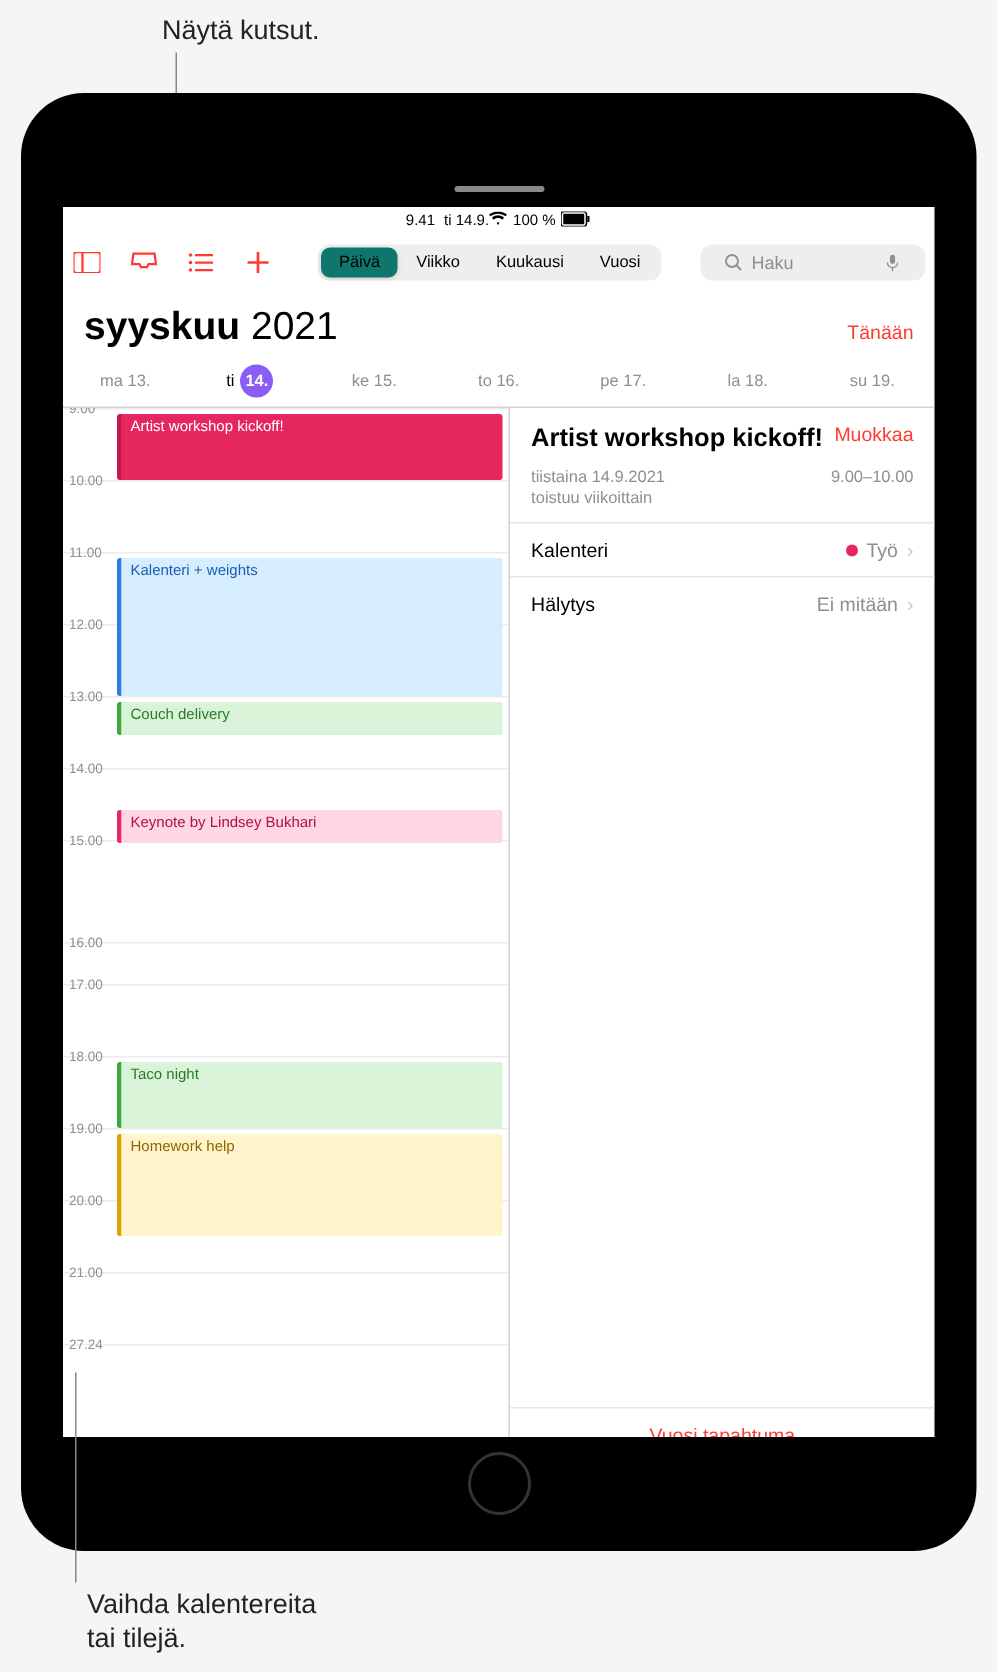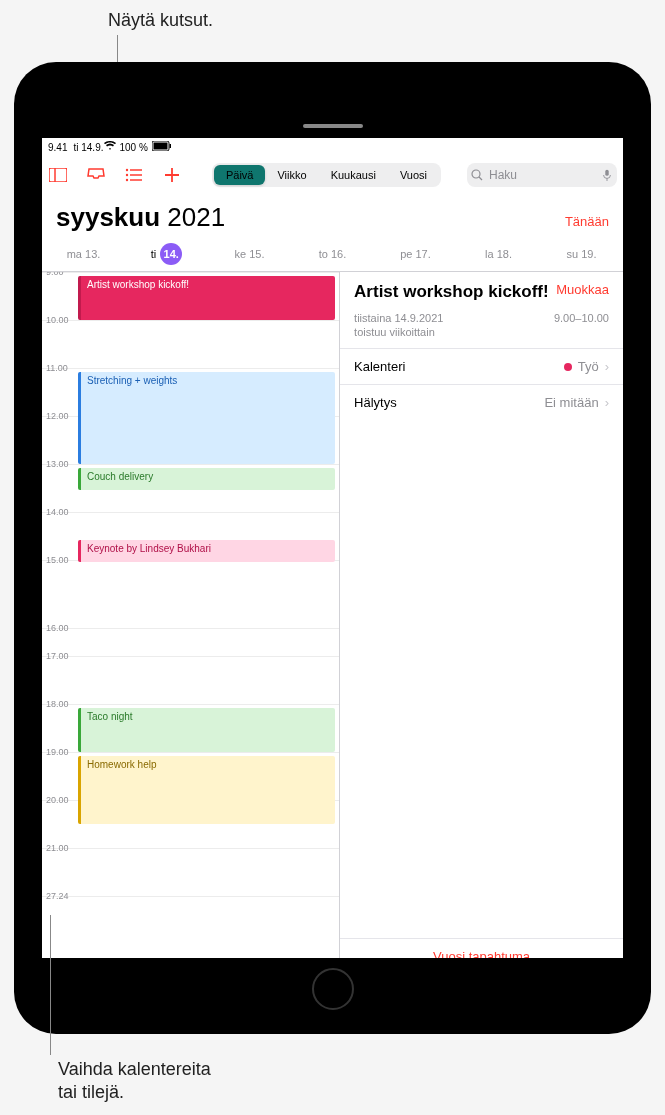--- a/index.html
+++ b/index.html
@@ -11,30 +11,30 @@
 .callout-line { position: absolute; background: #888; }
 .line-top { left: 117px; top: 35px; width: 1px; height: 132px; }
 .line-bottom { left: 50px; top: 915px; width: 1px; height: 140px; }
 
 .ipad { position: absolute; top: 62px; left: 14px; width: 637px; height: 972px; background: #000; border-radius: 42px; padding: 10px; }
 .ipad-inner { width: 100%; height: 100%; background: #000; border-radius: 34px; position: relative; overflow: hidden; }
 .home-btn { position: absolute; bottom: 14px; left: 50%; transform: translateX(-50%); width: 42px; height: 42px; border: 2px solid #333; border-radius: 50%; }
 
 .screen { position: absolute; top: 66px; left: 18px; right: 18px; bottom: 66px; background: #fff; overflow: hidden; }
 
-.status-bar { display: flex; justify-content: flex-start; align-items: center; height: 18px; padding: 0 6px; font-size: 10px; color: #000; }
+.status-bar { display: flex; justify-content: center; align-items: center; height: 18px; padding: 0 6px; font-size: 10px; color: #000; }
 .status-left { display: flex; gap: 6px; }
 .status-right { display: flex; gap: 4px; align-items: center; }
 
 .toolbar { display: flex; align-items: center; height: 38px; padding: 0 6px; gap: 18px; }
 .tb-icon { color: #ff3b30; width: 20px; height: 20px; display: flex; align-items: center; justify-content: center; }
 .seg-control { display: flex; background: #eeeeef; border-radius: 8px; padding: 2px; margin-left: auto; margin-right: 8px; }
 .seg-item { padding: 4px 12px; font-size: 11px; color: #000; border-radius: 6px; cursor: pointer; }
 .seg-item.active { background: #0f766e; box-shadow: 0 1px 3px rgba(0,0,0,0.15); font-weight: 500; }
-.search-box { background: #eeeeef; border-radius: 8px; padding: 5px 4px; display: flex; align-items: center; gap: 6px; width: 150px; font-size: 12px; color: #8e8e93; }
+.search-box { background: #eeeeef; border-radius: 8px; padding: 5px 16px; display: flex; align-items: center; gap: 6px; width: 150px; font-size: 12px; color: #8e8e93; }
 .search-box svg { width: 12px; height: 12px; }
 
 .header-row { display: flex; justify-content: space-between; align-items: baseline; padding: 8px 14px 4px; }
 .month-title { font-size: 26px; font-weight: 700; }
 .month-title .year { font-weight: 400; }
 .today-link { color: #ff3b30; font-size: 13px; }
 
 .week-days { display: flex; border-bottom: 1px solid #d1d1d6; padding: 6px 0; }
 .wday { flex: 1; text-align: center; font-size: 11px; color: #8e8e93; display: flex; justify-content: center; align-items: center; gap: 4px; }
 .wday.sel { color: #000; }
@@ -210,21 +210,21 @@
               <div class="hour-row" style="top: 528px;">
                 <div class="hour-label">20.00</div>
               </div>
               <div class="hour-row" style="top: 576px;">
                 <div class="hour-label">21.00</div>
               </div>
               <div class="hour-row" style="top: 624px;">
                 <div class="hour-label">27.24</div>
               </div>
               <div class="event ev-pink" style="top: 4px; height: 44px;">Artist workshop kickoff!</div>
-              <div class="event ev-blue" style="top: 100px; height: 92px;">Stretching + weights</div>
+              <div class="event ev-blue" style="top: 100px; height: 92px;">Kalenteri + weights</div>
               <div class="event ev-green" style="top: 196px; height: 22px;">Couch delivery</div>
               <div class="event ev-lpink" style="top: 268px; height: 22px;">Keynote by Lindsey Bukhari</div>
               <div class="event ev-green" style="top: 436px; height: 44px;">Taco night</div>
               <div class="event ev-yellow" style="top: 484px; height: 68px;">Homework help</div>
             </div>
         </div>
         <div class="detail-col">
           <div class="detail-header">
             <div class="detail-title">Artist workshop kickoff!</div>
             <div class="edit-link">Muokkaa</div>

